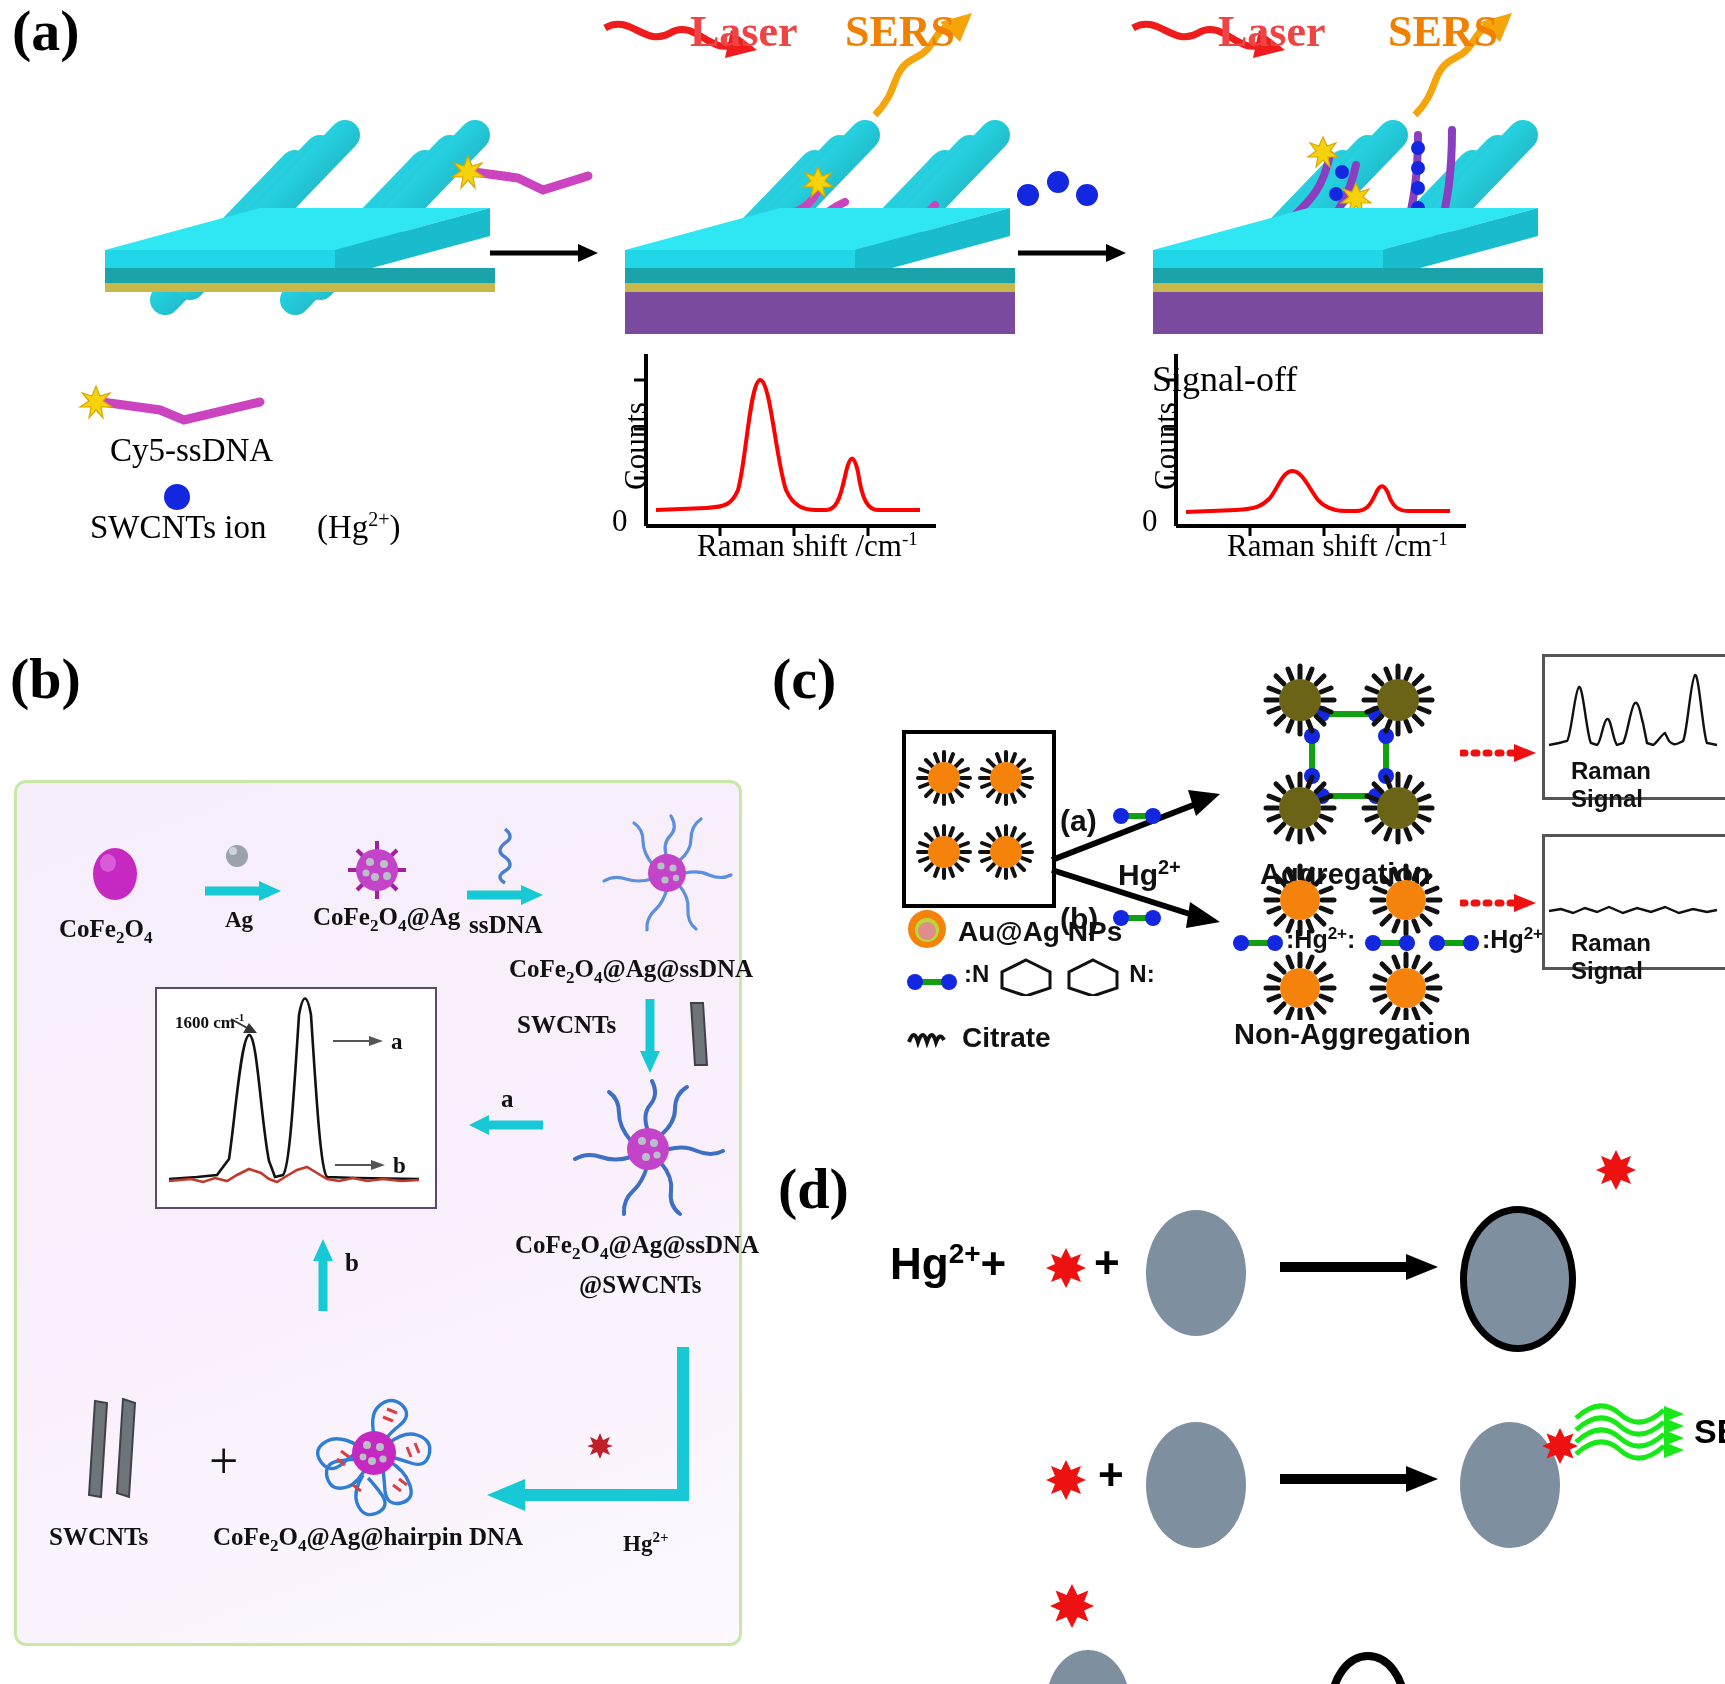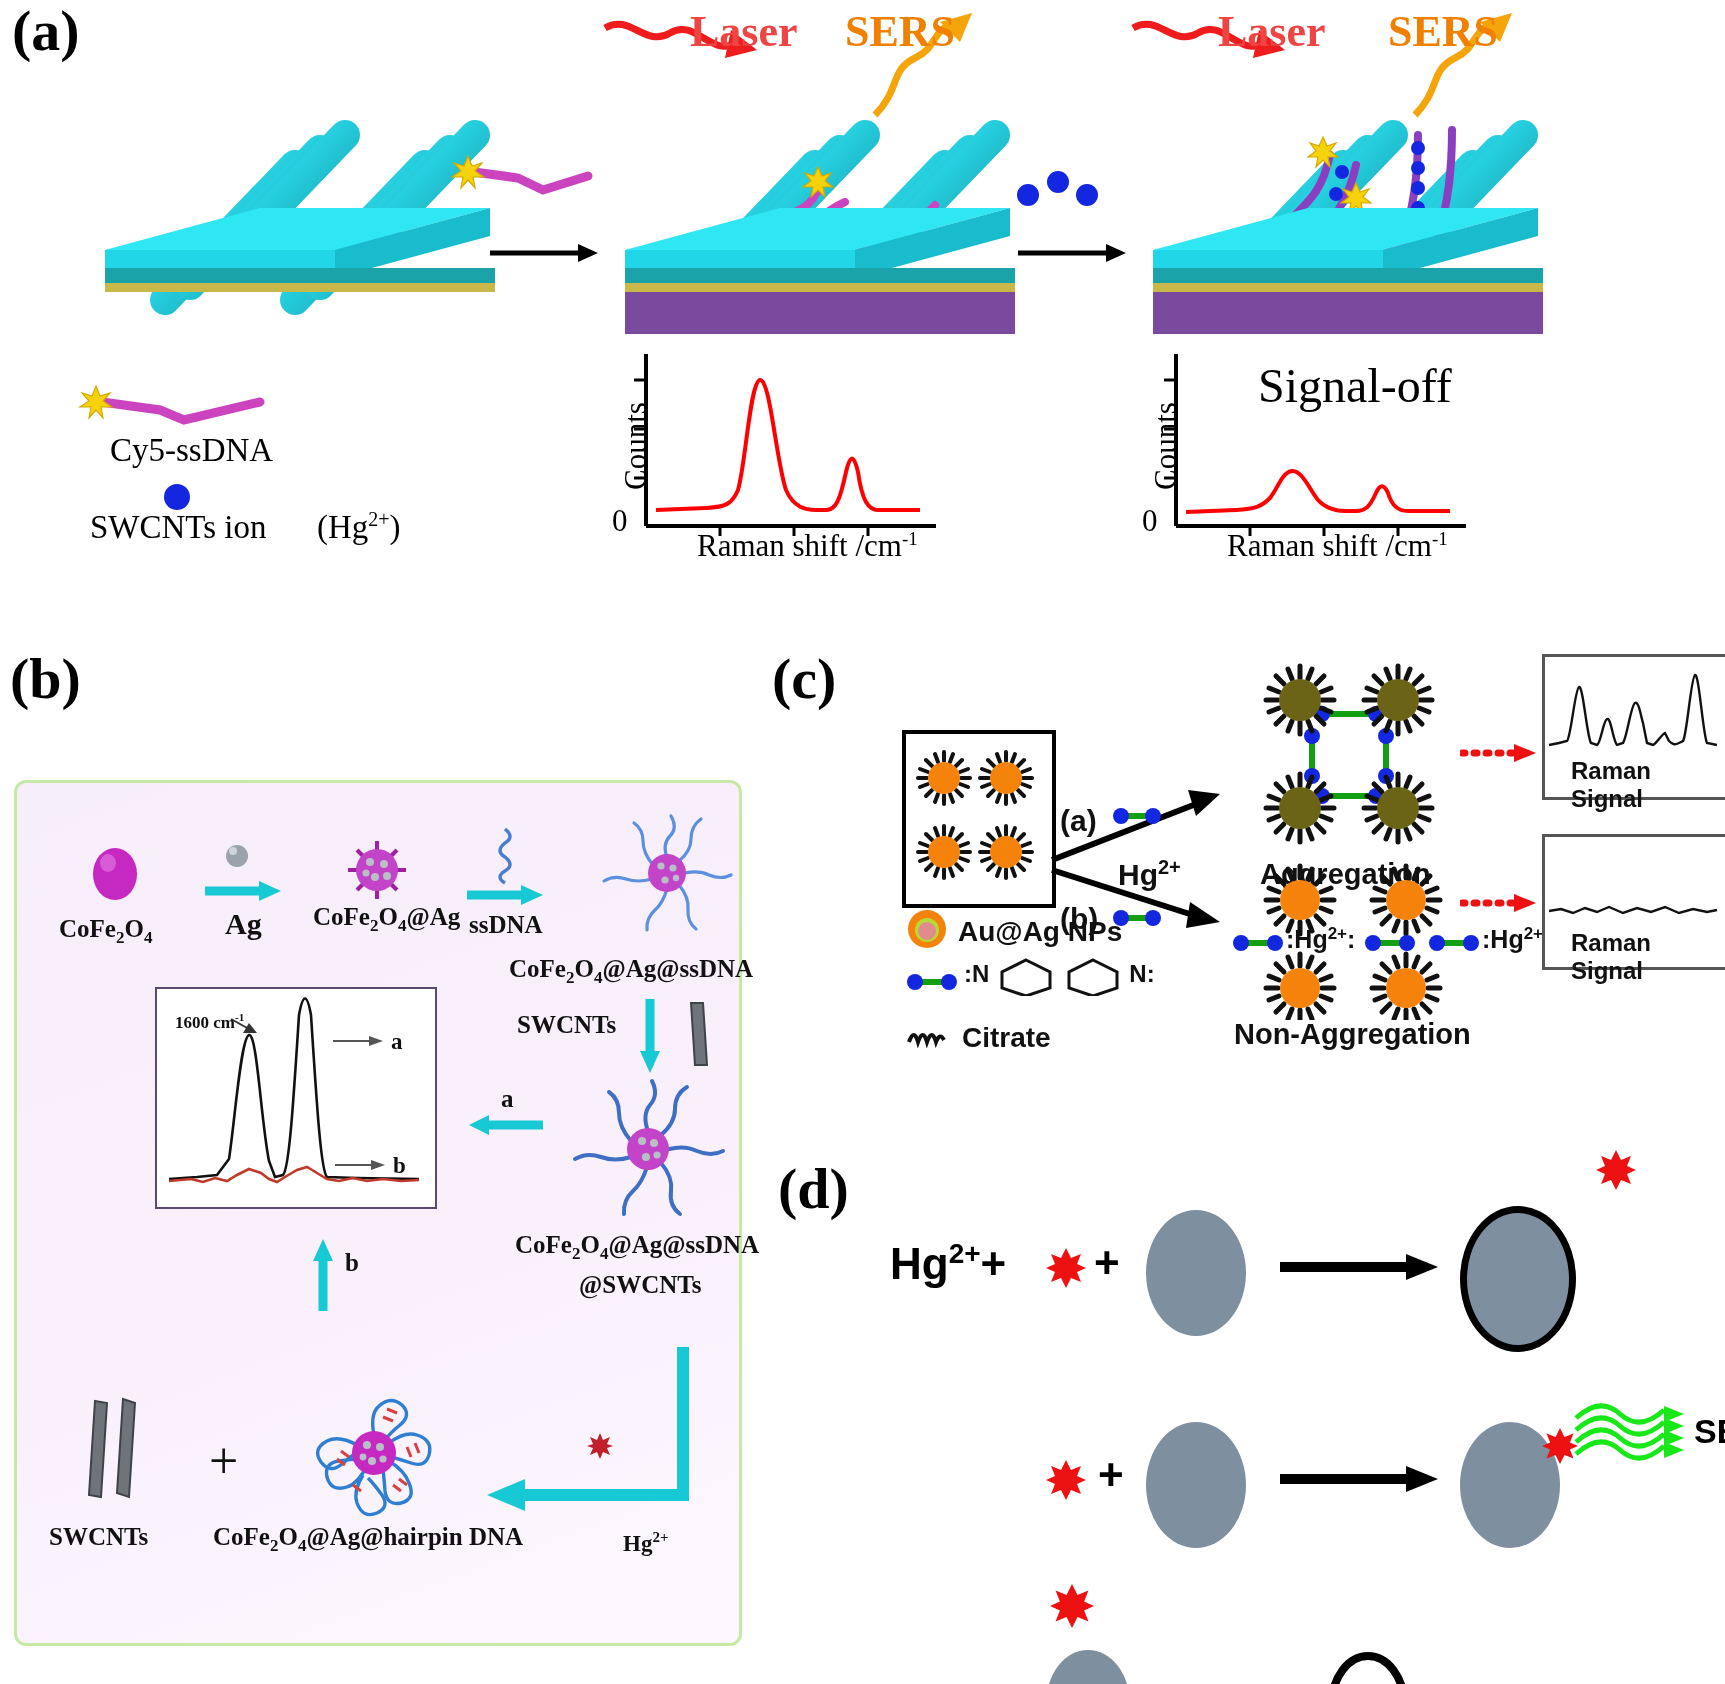--- a/index.html
+++ b/index.html
@@ -256,21 +256,21 @@
           <line x1="184" y1="176" x2="184" y2="186"></line>
           <line x1="258" y1="176" x2="258" y2="186"></line>
       </g>
       <path d="M46 162 L96 160 C 116 159, 122 156, 130 148 C 138 138, 142 122, 152 121 C 162 120, 170 140, 178 150 C 186 159, 196 161, 206 161 L 216 161 C 226 161, 230 156, 236 143 C 240 134, 244 134, 248 143 C 252 156, 258 161, 268 161 L 310 161" stroke="#ff0000" stroke-width="4" fill="none" stroke-linejoin="round"></path>
     </svg>
   </div>
   <div class="txt" style="left:1148px;top:490px;font-size:31px;transform:rotate(-90deg);transform-origin:left top;">
     <span>Counts</span>
   </div>
   <div class="txt" style="left:1142px;top:503px;font-size:31px;">0</div>
-  <div class="txt" style="left:1258px;top:358px;font-size:48px;">Signal-off</div>
+  <div class="txt" style="left:1152px;top:358px;font-size:36px;">Signal-off</div>
   <div class="txt" style="left:1227px;top:528px;font-size:31px;">
     <span>Raman shift /cm</span><sup style="font-size:19px;">-1</sup>
   </div>
 </div>
 
 <div class="abs" style="left:0;top:640px;width:780px;height:1044px;">
   <div class="panel-letter abs" style="left:10px;top:10px;">(b)</div>
 
   <div class="bbox" style="left:14px;top:140px;width:722px;height:860px;">
 
@@ -289,21 +289,21 @@
           <circle cx="15" cy="15" r="11" fill="#9aa3ab"></circle>
           <circle cx="11" cy="10" r="4" fill="#cdd4da"></circle>
         </svg>
     </div>
     <div class="abs cyan-arrow" style="left:186px;top:96px;">
       <svg width="80" height="24" viewBox="0 0 80 24">
           <path d="M2 12 L58 12" stroke="#17c9d4" stroke-width="9"></path>
           <polygon points="56,2 78,12 56,22" fill="#17c9d4"></polygon>
         </svg>
     </div>
-    <div class="bfont abs" style="left:208px;top:124px;font-size:30px;">Ag</div>
+    <div class="bfont abs" style="left:208px;top:124px;font-size:23px;">Ag</div>
 
     <div class="abs" style="left:325px;top:52px;">
       <svg width="70" height="70" viewBox="0 0 70 70">
         <g stroke="#a020a0" stroke-width="4">
           <line x1="35" y1="35" x2="35" y2="6"></line>
             <line x1="35" y1="35" x2="55" y2="15"></line>
             <line x1="35" y1="35" x2="64" y2="35"></line>
           <line x1="35" y1="35" x2="55" y2="55"></line>
             <line x1="35" y1="35" x2="35" y2="64"></line>
             <line x1="35" y1="35" x2="15" y2="55"></line>

